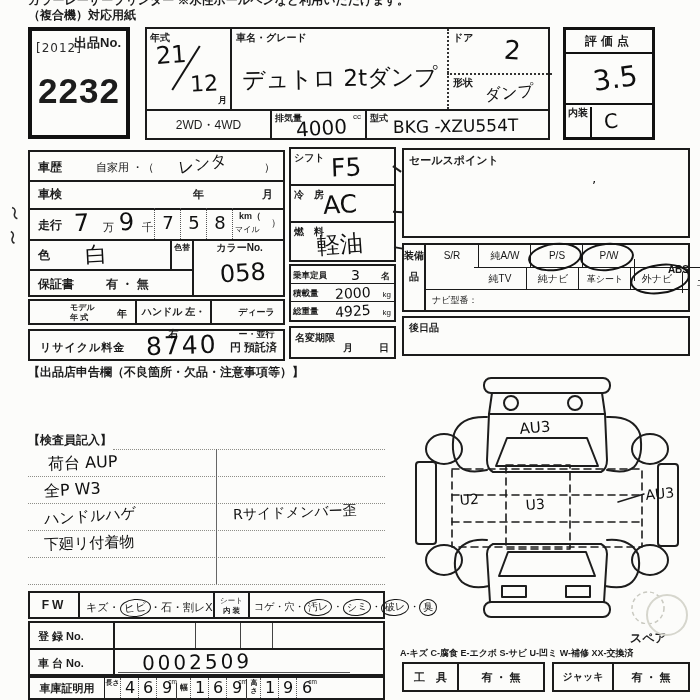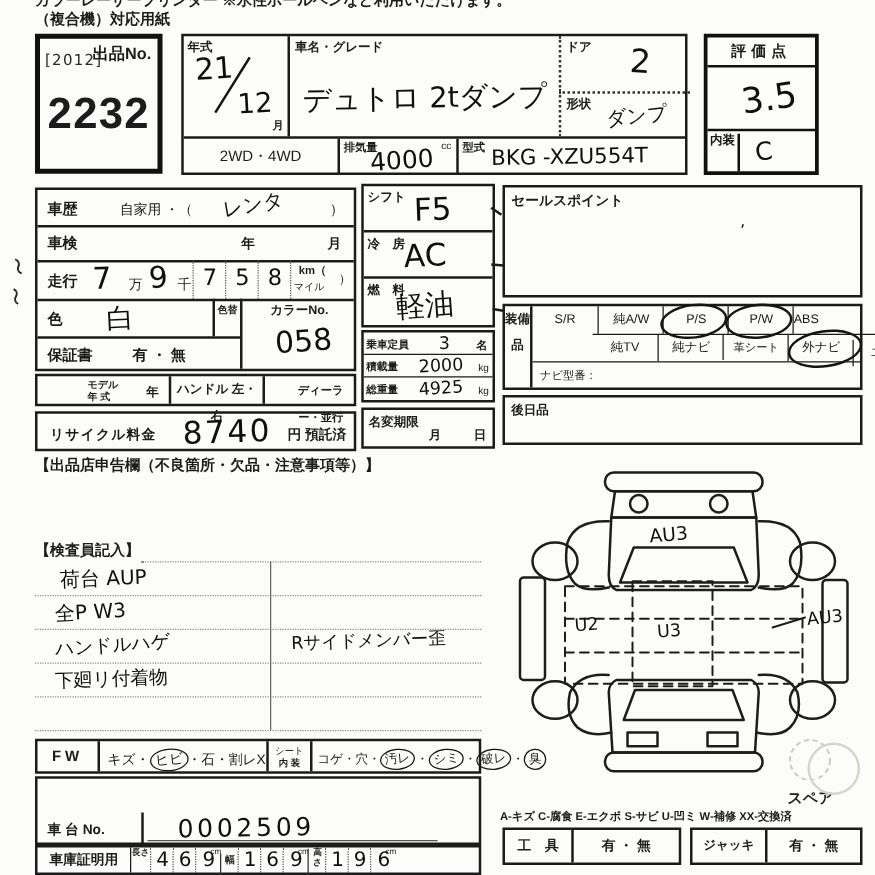--- a/index.html
+++ b/index.html
@@ -203,21 +203,21 @@
     <span class="a hw" style="left:188px;top:28px;font-size:13px;">’</span>
   </div>
 
   <div class="b" style="left:402px;top:243px;width:288px;height:69px;">
     <div class="a stack lbl" style="left:0;top:0;width:22px;height:100%;border-right:2px solid #1b1b1b;font-size:10px;line-height:21px;box-sizing:border-box;">装備品</div>
     <div class="a" style="left:22px;top:0;width:262px;height:22px;">
       <div class="a" style="left:0;top:0;width:52px;text-align:center;"><span style="font-size:10px;line-height:22px;">S/R</span></div>
       <div class="a" style="left:52px;top:0;width:52px;border-left:1.5px solid #1b1b1b;text-align:center;"><span style="font-size:10px;line-height:22px;">純A/W</span></div>
       <div class="a" style="left:104px;top:0;width:52px;border-left:1.5px solid #1b1b1b;text-align:center;"><span style="font-size:10px;line-height:22px;">P/S</span></div>
       <div class="a" style="left:156px;top:0;width:52px;border-left:1.5px solid #1b1b1b;text-align:center;"><span style="font-size:10px;line-height:22px;">P/W</span></div>
-      <div class="a" style="left:208px;top:0;width:54px;border-left:1.5px solid #1b1b1b;text-align:left;"><span style="font-size:10px;line-height:22px;">ABS</span></div>
+      <div class="a" style="left:208px;top:14px;width:54px;border-left:1.5px solid #1b1b1b;text-align:right;font-weight:bold;"><span style="font-size:10px;line-height:22px;">ABS</span></div>
     </div>
     <div class="a" style="left:22px;top:22px;width:262px;height:22px;border-top:1.5px solid #1b1b1b;box-sizing:border-box;margin-left:48px;">
       <div class="a" style="left:0;top:0;width:52px;text-align:center;"><span style="font-size:10px;line-height:20px;">純TV</span></div>
       <div class="a" style="left:52px;top:0;width:52px;border-left:1.5px solid #1b1b1b;text-align:center;"><span style="font-size:10px;line-height:20px;">純ナビ</span></div>
       <div class="a" style="left:104px;top:0;width:52px;border-left:1.5px solid #1b1b1b;text-align:center;"><span style="font-size:9px;line-height:20px;">革シート</span></div>
       <div class="a" style="left:156px;top:0;width:52px;border-left:1.5px solid #1b1b1b;text-align:center;"><span style="font-size:10px;line-height:20px;">外ナビ</span></div>
       <div class="a" style="left:208px;top:4px;width:54px;border-left:1.5px solid #1b1b1b;text-align:center;"><span style="font-size:10px;line-height:20px;">エアB</span></div>
     </div>
     <div class="a" style="left:22px;top:44px;width:262px;height:21px;border-top:1.5px solid #1b1b1b;box-sizing:border-box;">
       <span class="a lbl" style="left:6px;top:4px;font-size:9px;font-weight:normal;">ナビ型番：</span>
@@ -282,20 +282,28 @@
     <div class="a" style="left:183px;top:0;width:37px;height:100%;border-left:2px solid #1b1b1b;border-right:2px solid #1b1b1b;box-sizing:border-box;text-align:center;">
       <div style="font-size:7.5px;margin-top:3px;">シート</div>
       <div class="lbl" style="font-size:7.5px;">内 装</div>
     </div>
     <div class="a" style="left:224px;top:6px;font-size:10px;white-space:nowrap;">
       <span>コゲ・穴・</span><span class="hand-circle">汚レ</span><span>・</span><span class="hand-circle">シミ</span><span>・</span><span class="hand-circle">破レ</span><span>・</span><span class="hand-circle">臭</span>
     </div>
   </div>
 
   <div class="b" style="left:28px;top:621px;width:357px;height:55px;">
+    <div class="a" style="left:0;top:0;width:100%;height:27px;border-bottom:2px solid #1b1b1b;box-sizing:border-box;">
+      <div class="a" style="left:0;top:0;width:85px;height:100%;border-right:2px solid #1b1b1b;box-sizing:border-box;">
+        <span class="a lbl" style="left:8px;top:6px;font-size:11px;">登 録 No.</span>
+      </div>
+      <div class="thinv" style="left:165px;top:0;height:25px;border-color:#444;"></div>
+      <div class="thinv" style="left:210px;top:0;height:25px;border-color:#444;"></div>
+      <div class="thinv" style="left:242px;top:0;height:25px;border-color:#444;"></div>
+    </div>
     <div class="a" style="left:0;top:27px;width:100%;height:26px;">
       <div class="a" style="left:0;top:0;width:85px;height:100%;border-right:2px solid #1b1b1b;box-sizing:border-box;">
         <span class="a lbl" style="left:8px;top:6px;font-size:11px;">車 台 No.</span>
       </div>
       <span class="a hw" style="left:112px;top:0px;font-size:20px;letter-spacing:3px;transform:rotate(-1deg);">0002509</span>
       <div class="a" style="left:88px;bottom:3px;width:232px;height:1px;background:#555;"></div>
     </div>
   </div>
 
   <div class="b" style="left:28px;top:676px;width:357px;height:24px;">

